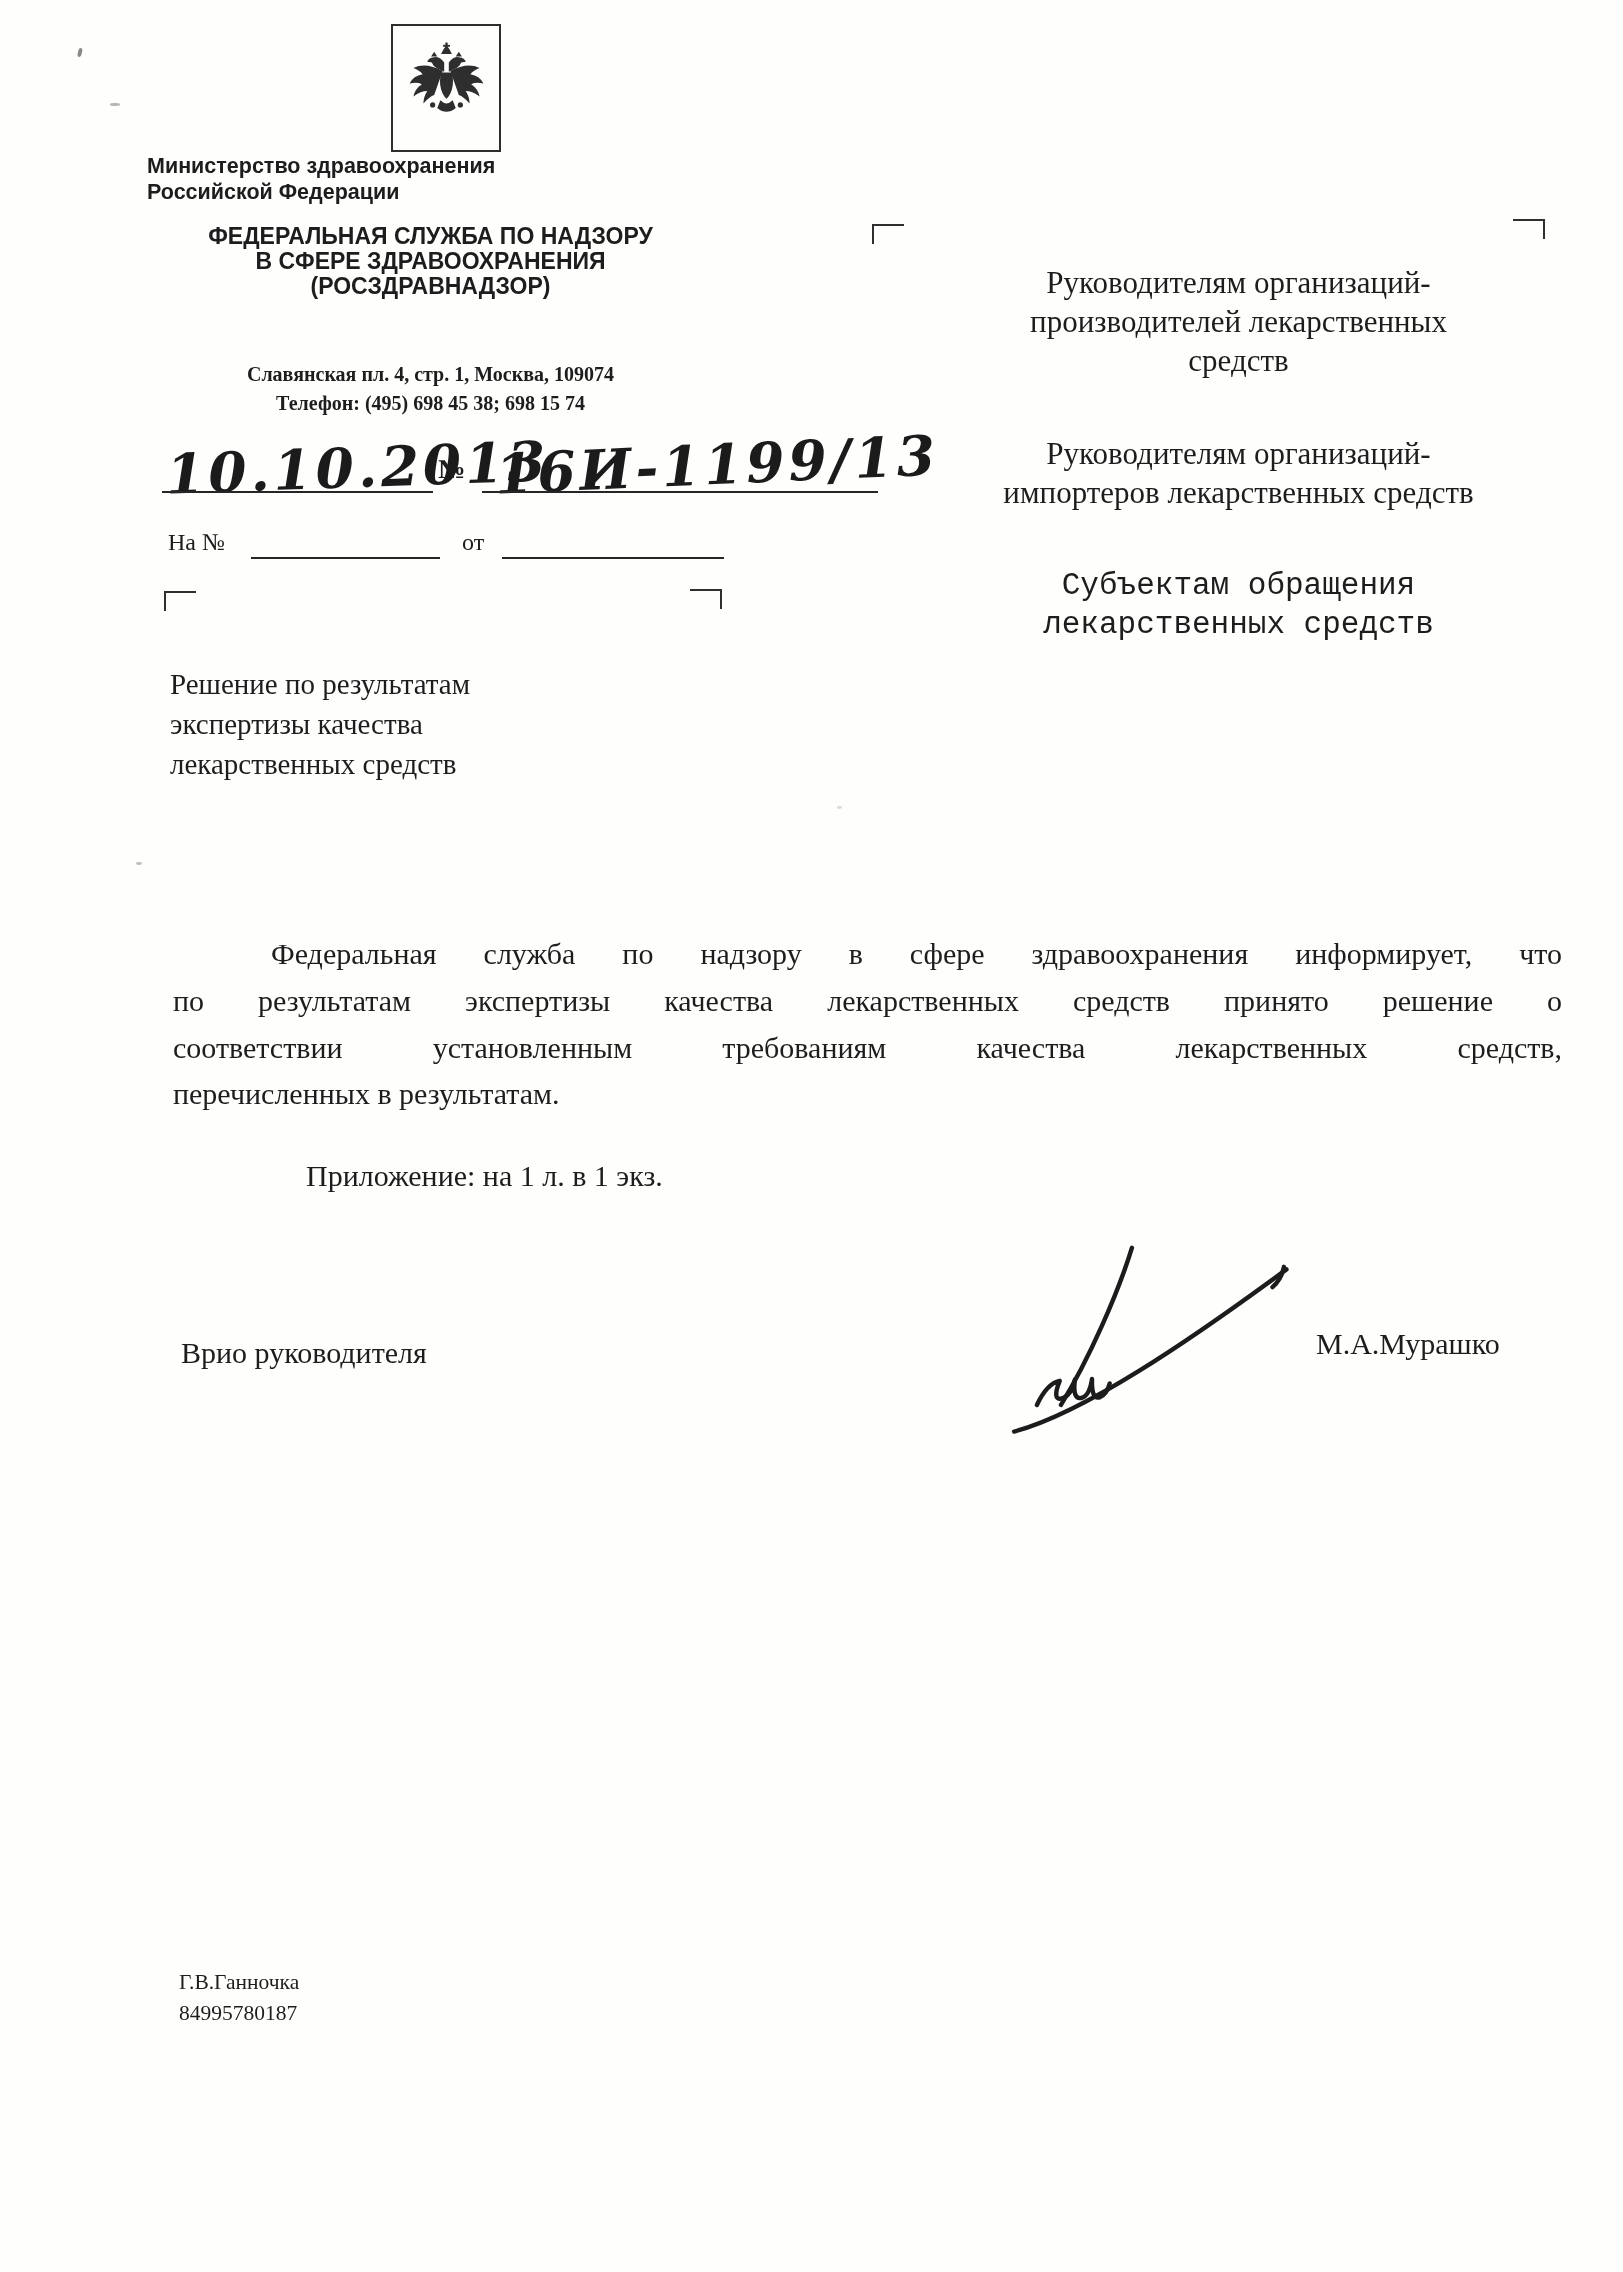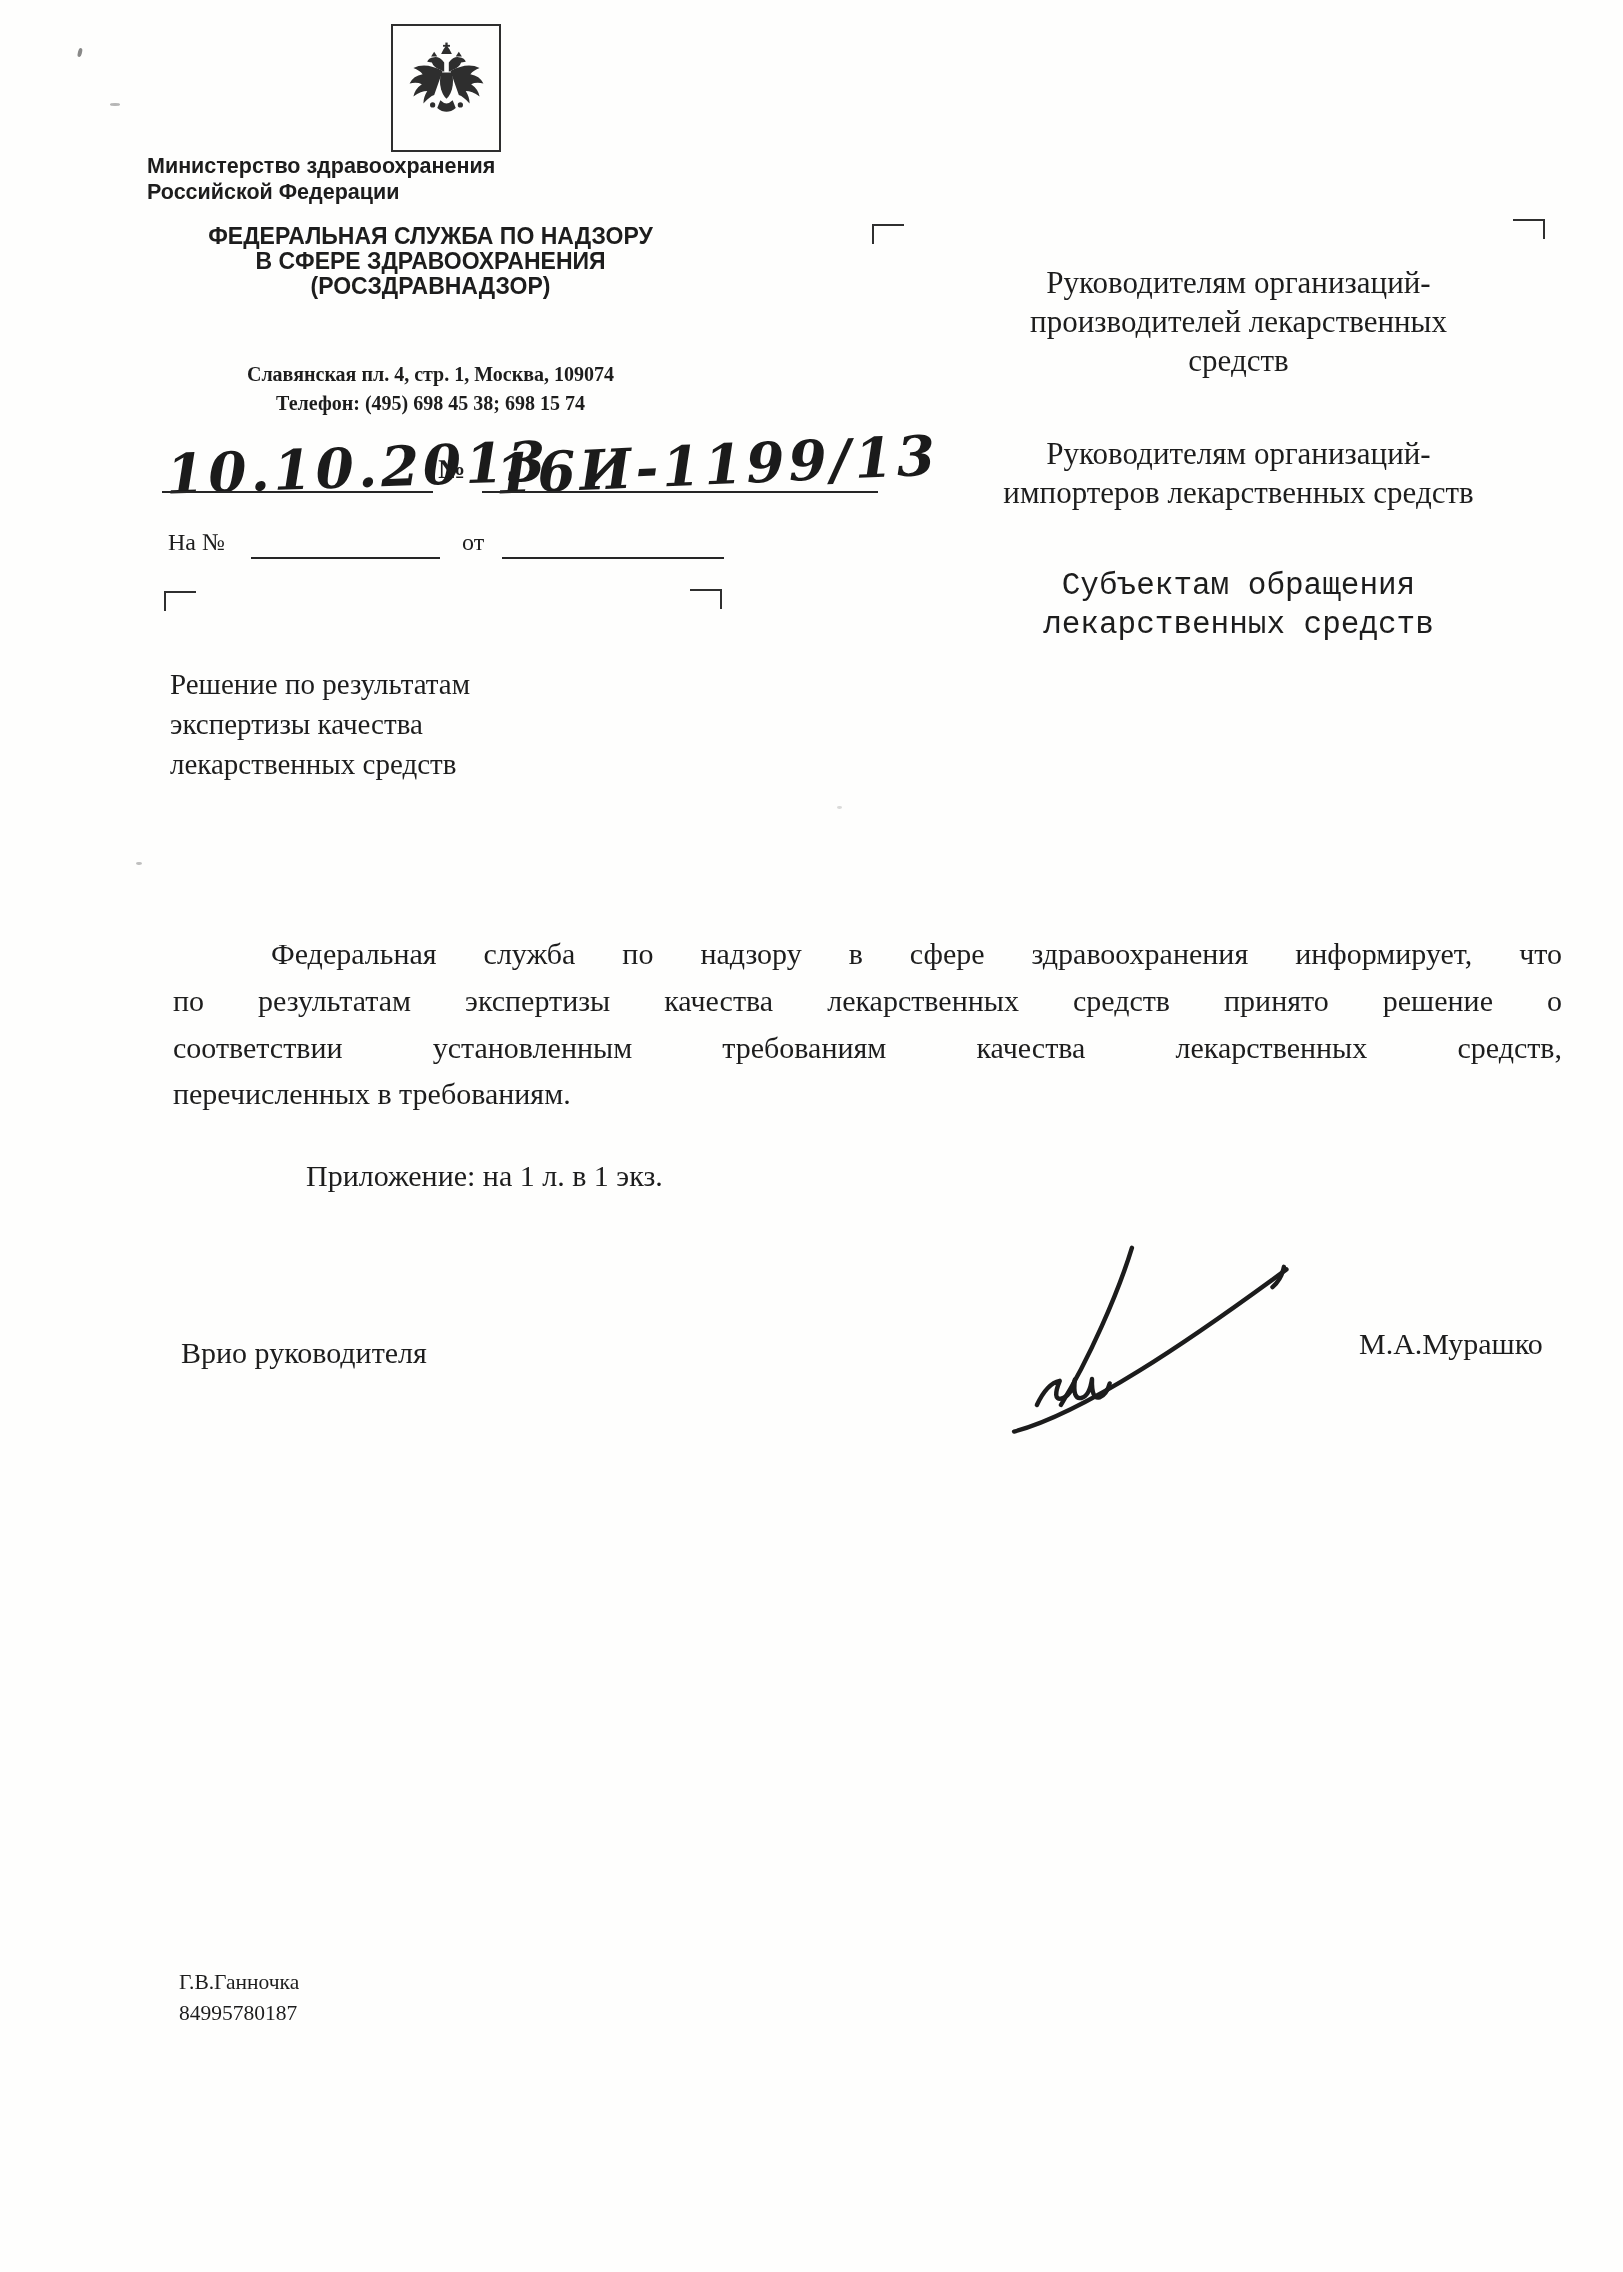--- a/index.html
+++ b/index.html
@@ -40,21 +40,21 @@
 
   
   .body-block { left:173px; top:931px; width:1389px; font-size:30px; line-height:1.56; }
   .body-line { text-align:justify; text-align-last:justify; }
   .body-line.indent { text-indent:98px; }
   .body-line.last { text-align-last:left; }
   .attachment { left:270px; top:1159px; font-size:30px;margin-left:36px; }
 
   
   .sign-title { left:181px; top:1336px; font-size:30px; }
-  .sign-name { left:1316px; top:1327px; font-size:30px;margin-left:43px; }
+  .sign-name { left:1316px; top:1327px; font-size:30px; }
   .signature-svg { left:996px; top:1239px; }
 
   
   .footer { left:179px; top:1967px; font-size:21.5px; line-height:1.45; }
 
   
   .speck { position:absolute; background:#4a4a4a; border-radius:45%; }
 </style>
 </head>
 <body>
@@ -130,21 +130,21 @@
   <div class="abs subject">
     <div>Решение по результатам</div>
     <div>экспертизы качества</div>
     <div>лекарственных средств</div>
   </div>
 
   <div class="abs body-block">
     <div class="body-line indent">Федеральная служба по надзору в сфере здравоохранения информирует, что</div>
     <div class="body-line">по результатам экспертизы качества лекарственных средств принято решение о</div>
     <div class="body-line">соответствии установленным требованиям качества лекарственных средств,</div>
-    <div class="body-line last">перечисленных в требованиям.</div>
+    <div class="body-line last">перечисленных в результатам.</div>
   </div>
 
   <div class="abs attachment">Приложение: на 1 л. в 1 экз.</div>
 
   <div class="abs sign-title">Врио руководителя</div>
 
   <svg class="abs signature-svg" width="306" height="209" viewBox="0 0 470 330">
     <g fill="none" stroke="#1c1c1c" stroke-width="7" stroke-linecap="round" stroke-linejoin="round">
       <path d="M208 14 C 186 86, 140 190, 96 262"></path>
       <path d="M58 262 q16 -34 36 -38 q-12 30 2 28 q16 -3 22 -30 q-4 32 10 29 q13 -3 17 -30 q-1 33 12 29 q11 -4 16 -22"></path>

